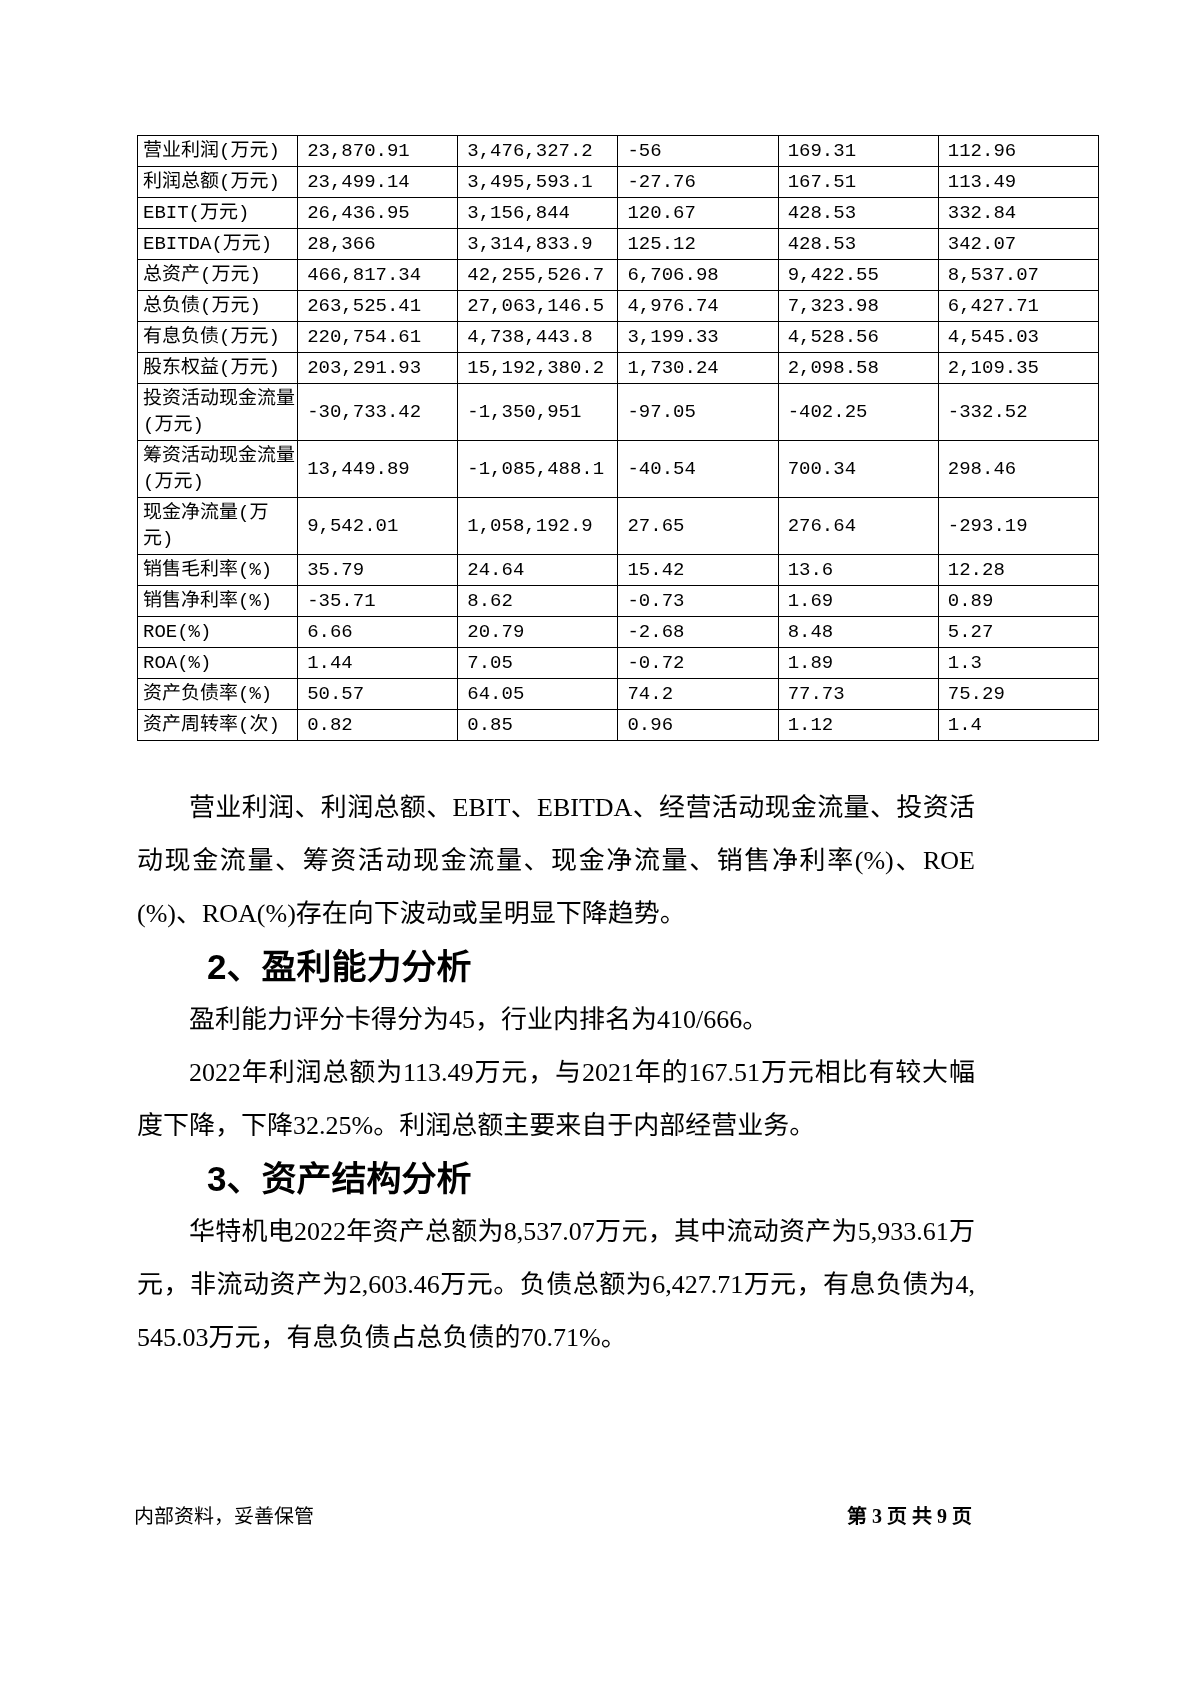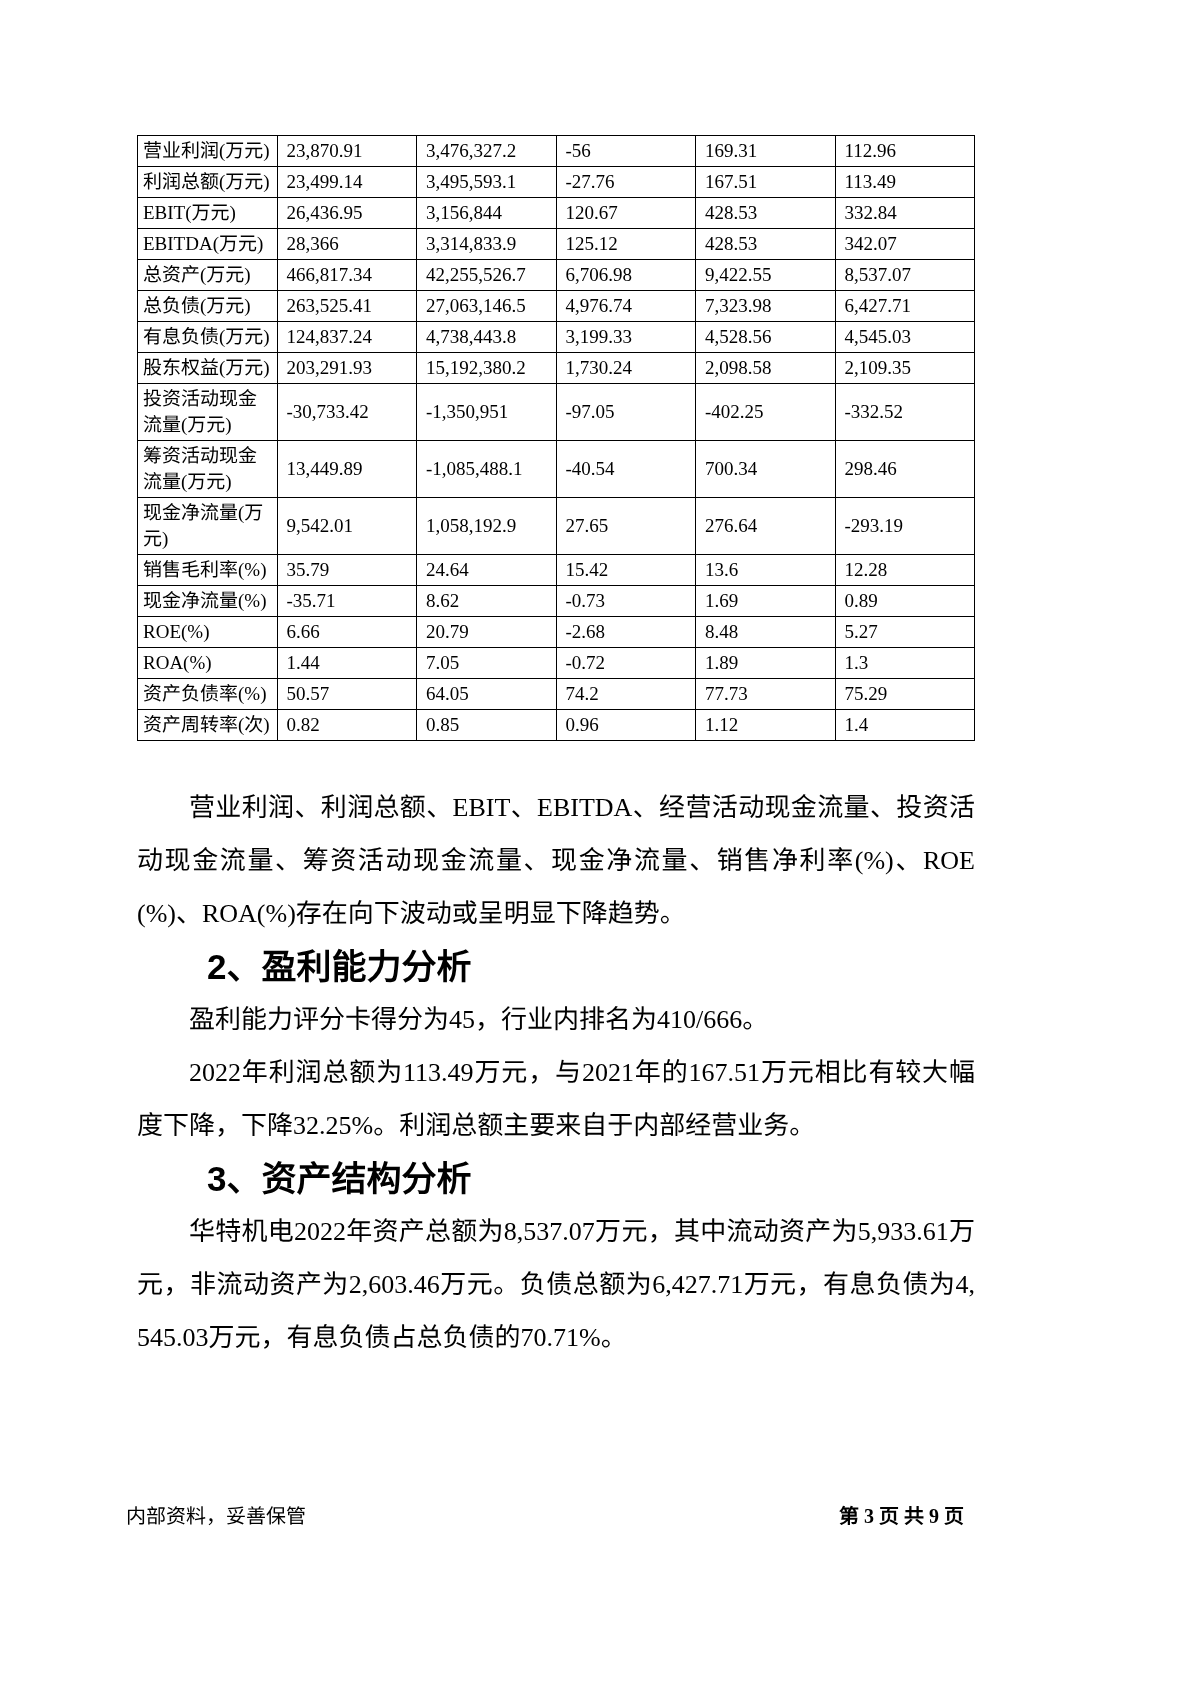--- a/index.html
+++ b/index.html
@@ -18,25 +18,26 @@
     background: #ffffff;
     overflow: hidden;
   }
   .content {
     position: absolute;
     left: 137px;
     top: 135px;
     width: 838px;
   }
   table.fin-table {
-    width: 838px;
+    width: 962px;
     border-collapse: collapse;
     table-layout: fixed;
     font-size: 19px;
     margin-bottom: 40px;
+    font-family: Liberation Mono, monospace;
   }
   table.fin-table td {
     border: 1px solid #000000;
     vertical-align: middle;
     line-height: 26px;
     height: 31px;
   }
   td.label-cell {
     padding: 2px 2px 2px 5px;
     word-break: break-all;
@@ -54,21 +55,21 @@
   }
   .section-heading {
     font-family: "Liberation Sans", "DejaVu Sans", sans-serif;
     font-size: 35px;
     font-weight: bold;
     line-height: 53px;
     text-indent: 2em;
   }
   .footer {
     position: absolute;
-    left: 126px;
+    left: 134px;
     top: 1500px;
     width: 838px;
     display: flex;
     justify-content: space-between;
     align-items: baseline;
     font-size: 20px;
   }
   .footer-left {
     font-family: "Liberation Sans", "DejaVu Sans", sans-serif;
   }
@@ -129,21 +130,21 @@
           <tr>
             <td class="label-cell">总负债(万元)</td>
             <td class="value-cell">263,525.41</td>
             <td class="value-cell">27,063,146.5</td>
             <td class="value-cell">4,976.74</td>
             <td class="value-cell">7,323.98</td>
             <td class="value-cell">6,427.71</td>
           </tr>
           <tr>
             <td class="label-cell">有息负债(万元)</td>
-            <td class="value-cell">124,837.24</td>
+            <td class="value-cell">220,754.61</td>
             <td class="value-cell">4,738,443.8</td>
             <td class="value-cell">3,199.33</td>
             <td class="value-cell">4,528.56</td>
             <td class="value-cell">4,545.03</td>
           </tr>
           <tr>
             <td class="label-cell">股东权益(万元)</td>
             <td class="value-cell">203,291.93</td>
             <td class="value-cell">15,192,380.2</td>
             <td class="value-cell">1,730.24</td>
@@ -176,21 +177,21 @@
           </tr>
           <tr>
             <td class="label-cell">销售毛利率(%)</td>
             <td class="value-cell">35.79</td>
             <td class="value-cell">24.64</td>
             <td class="value-cell">15.42</td>
             <td class="value-cell">13.6</td>
             <td class="value-cell">12.28</td>
           </tr>
           <tr>
-            <td class="label-cell">现金净流量(%)</td>
+            <td class="label-cell">销售净利率(%)</td>
             <td class="value-cell">-35.71</td>
             <td class="value-cell">8.62</td>
             <td class="value-cell">-0.73</td>
             <td class="value-cell">1.69</td>
             <td class="value-cell">0.89</td>
           </tr>
           <tr>
             <td class="label-cell">ROE(%)</td>
             <td class="value-cell">6.66</td>
             <td class="value-cell">20.79</td>

